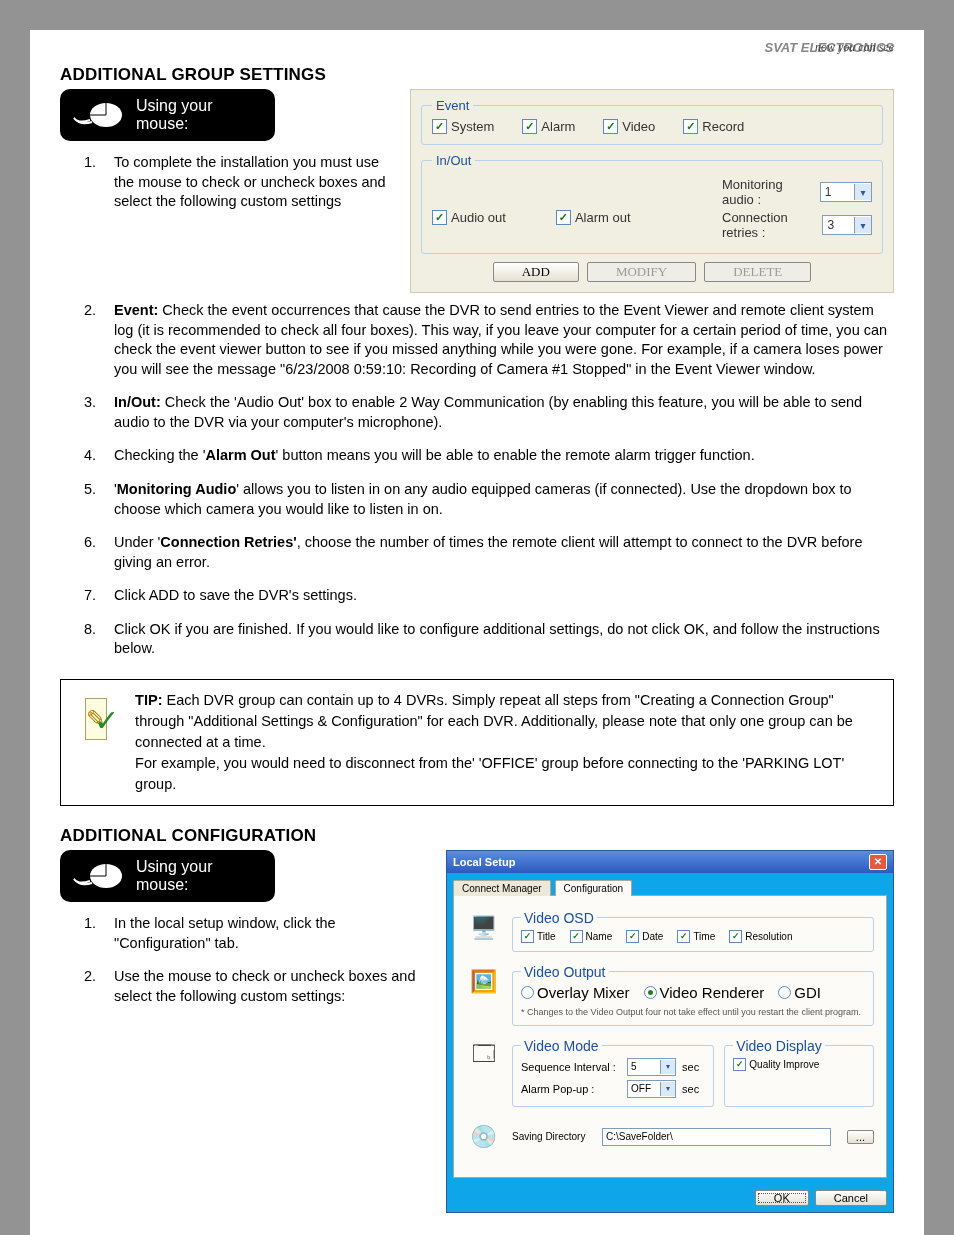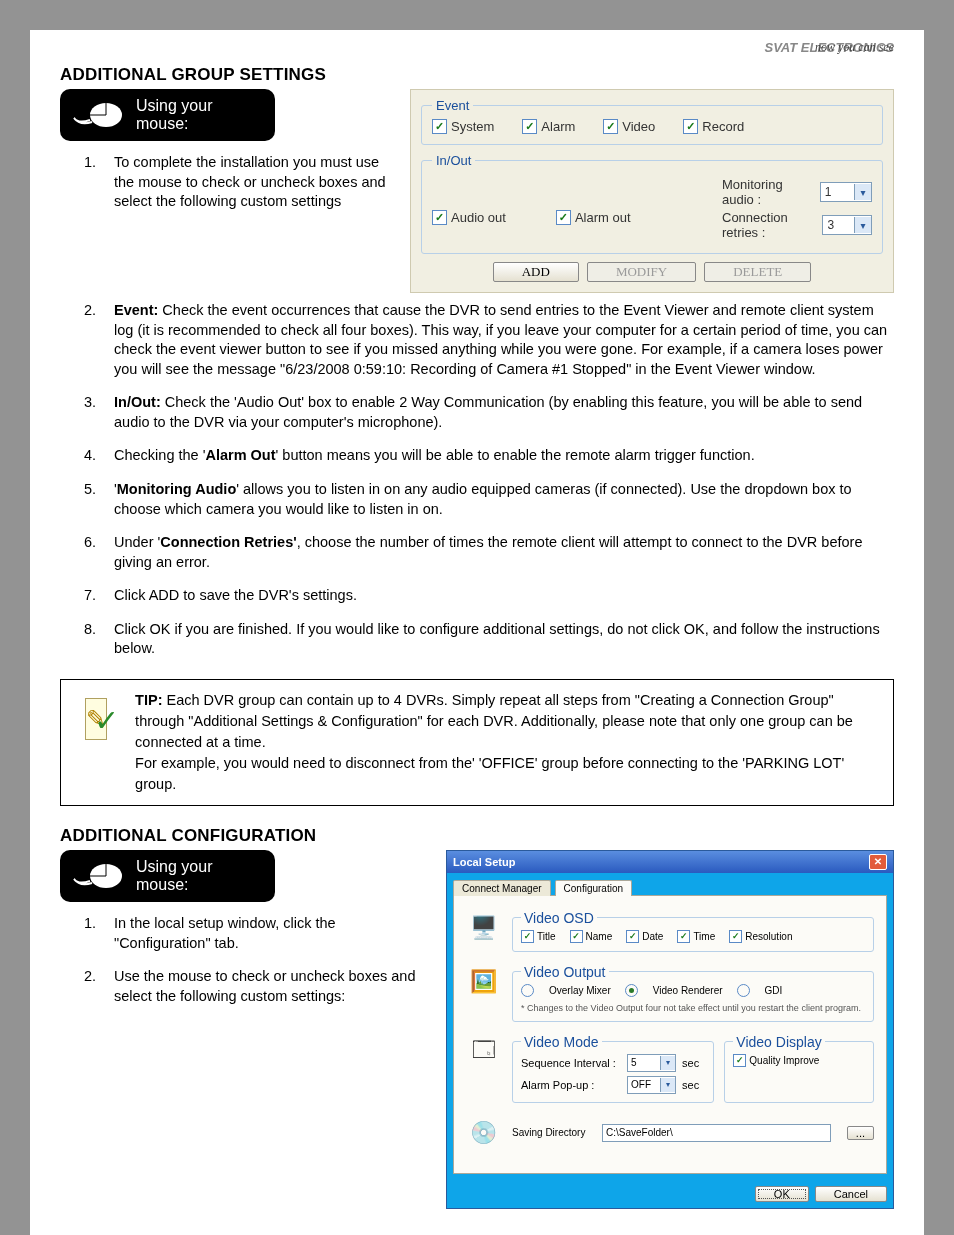--- a/index.html
+++ b/index.html
@@ -172,21 +172,21 @@
   }
   .ls-row{display:flex;gap:10px;align-items:flex-start;margin-bottom:12px;}
   .ls-icon{width:36px;height:36px;display:flex;align-items:center;justify-content:center;font-size:22px;}
   fieldset.ls-grp{
     border:1px solid #b8d0e8;border-radius:3px;padding:4px 8px 8px 8px;margin:0;flex:1;
   }
   fieldset.ls-grp legend{color:#1a4f9c;font-size:14px;padding:0 3px;}
   .ls-chkrow{display:flex;gap:14px;flex-wrap:wrap;}
   .ls-chk{display:flex;align-items:center;gap:3px;font-size:10px;}
   .ls-chk .box{width:11px;height:11px;border:1px solid #5a8ac6;background:#fff;display:flex;align-items:center;justify-content:center;font-size:9px;color:#1a7a1a;font-weight:bold;}
-  .ls-radio{display:flex;align-items:center;gap:15px;font-size:10px;}
+  .ls-radio{display:flex;align-items:center;gap:3px;font-size:15px;}
   .ls-radio .r{width:11px;height:11px;border:1px solid #5a8ac6;border-radius:50%;display:flex;align-items:center;justify-content:center;}
   .ls-radio .r.sel::after{content:"";width:5px;height:5px;background:#2a7a2a;border-radius:50%;}
   .ls-note{font-size:9px;color:#555;margin-top:6px;}
   .ls-flex2{display:flex;gap:10px;justify-content:flex-end;}
   .ls-small-dd{border:1px solid #7f9db9;background:#fff;width:44px;height:16px;display:flex;align-items:center;justify-content:space-between;padding-left:3px;font-size:10px;}
   .ls-small-dd .arrow{width:14px;height:14px;background:#dbe8f7;border-left:1px solid #7f9db9;color:#2a5a9c;font-size:8px;display:flex;align-items:center;justify-content:center;}
   .ls-input{border:1px solid #7f9db9;background:#fff;height:16px;padding:0 3px;font-size:10px;display:flex;align-items:center;}
   .ls-btnrow{display:flex;justify-content:flex-end;gap:6px;padding:6px;}
   .ls-btn{border:1px solid #888;background:linear-gradient(#fff,#e5e1d1);font-size:11px;padding:1px 18px;border-radius:2px;}
   .ls-btn.def{outline:1px dotted #555;outline-offset:-4px;}

